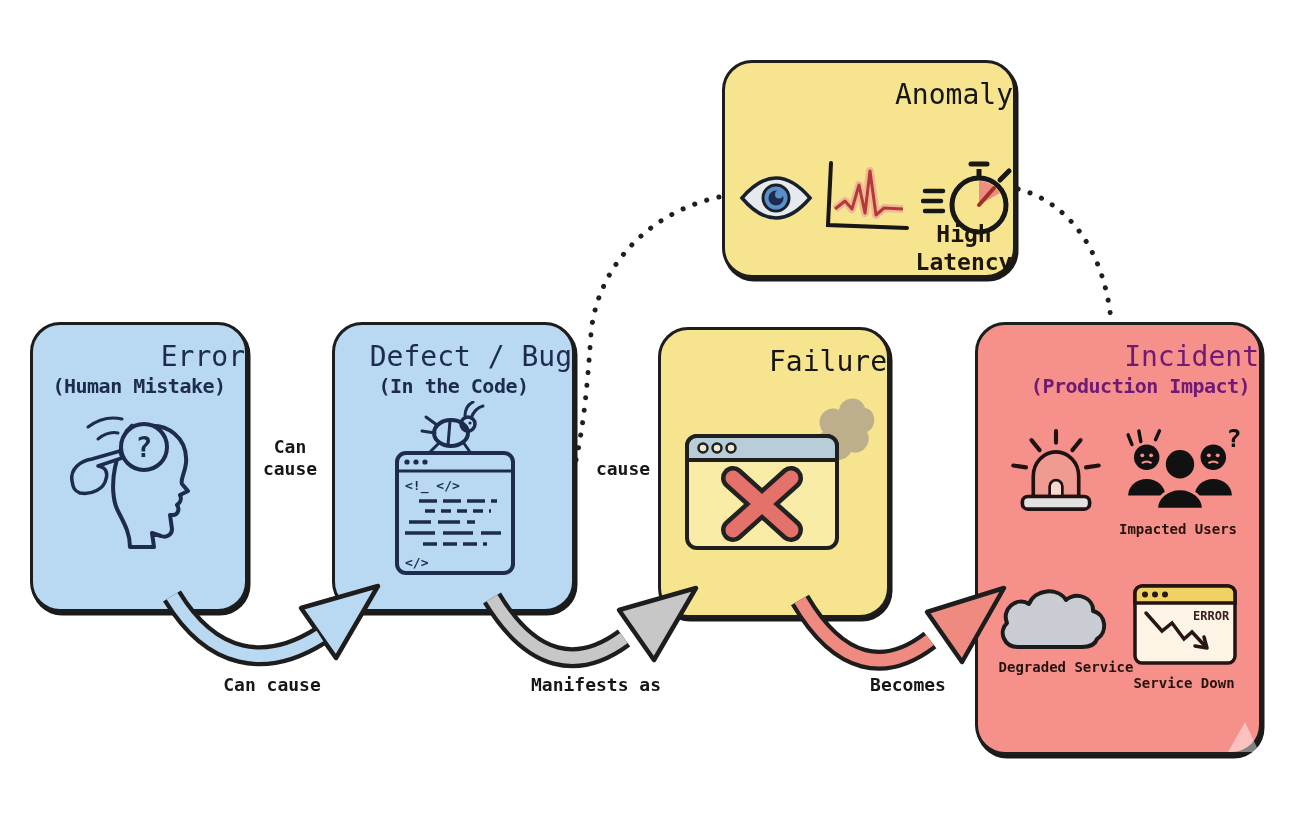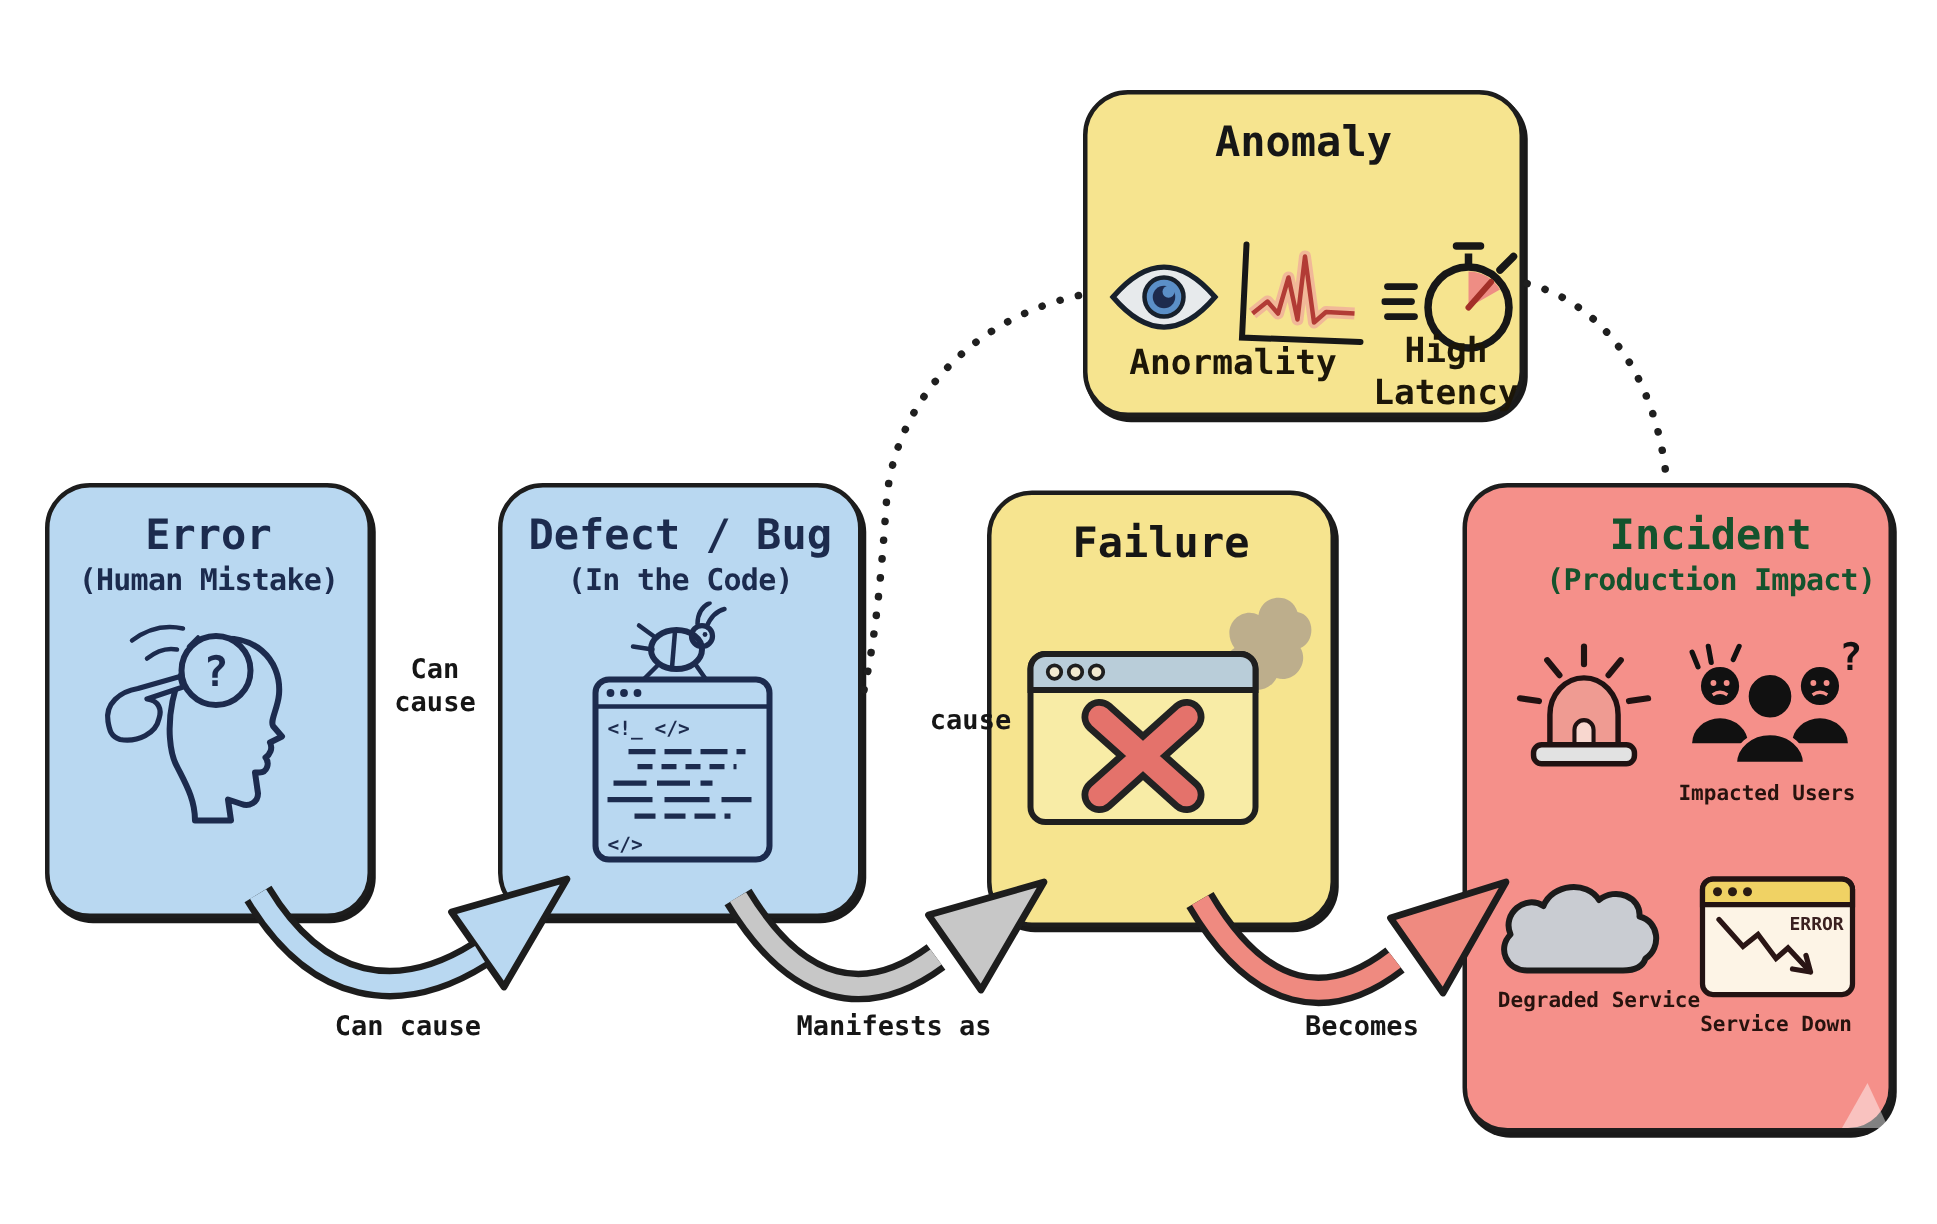--- a/index.html
+++ b/index.html
@@ -3,24 +3,24 @@
 <meta charset="utf-8">
 <style>
   html,body{margin:0;padding:0;background:#fff;}
   #canvas{position:relative;width:1291px;height:816px;background:#ffffff;overflow:hidden;
           font-family:"DejaVu Sans Mono",monospace;}
   .box{position:absolute;box-sizing:border-box;border:3.5px solid #1d1d1d;border-radius:30px;
        box-shadow:2px 3px 0 0.5px #1a1a1a;z-index:1;}
   .blue{background:#b9d8f1;}
   .yellow{background:#f6e48f;}
   .red{background:#f5908a;}
-  .box-title{margin-top:16px;text-align:center;font-weight:bold;font-size:28px;color:#161616;line-height:1.15;}
+  .box-title{margin-top:16px;text-align:right;font-weight:normal;font-size:28px;color:#161616;line-height:1.15;}
   .box-sub{text-align:center;font-weight:bold;font-size:20px;color:#161616;letter-spacing:-0.5px;line-height:1.3;}
   .navy .box-title,.navy .box-sub{color:#1c2b4e;}
-  .maroon .box-title,.maroon .box-sub{color:#14532d;padding-left:44px;}
+  .maroon .box-title,.maroon .box-sub{color:#701a75;padding-left:44px;}
   .icon-wrap{display:flex;justify-content:center;}
   .abs{position:absolute;}
   .icon-label{position:absolute;text-align:center;font-weight:bold;font-size:14px;color:#27130e;line-height:1.2;}
   .anomaly-label{color:#1c1608;font-size:23px;}
   .edge-label{position:absolute;text-align:center;font-weight:bold;font-size:18px;color:#161616;line-height:1.2;z-index:12;}
   #connectors{position:absolute;left:0;top:0;z-index:10;pointer-events:none;}
   svg{display:block;}
 </style>
 </head>
 <body>
@@ -44,21 +44,20 @@
       <line x1="4" y1="36" x2="22" y2="36" stroke="#171717" stroke-width="4.5" stroke-linecap="round"></line>
       <line x1="2" y1="46" x2="20" y2="46" stroke="#171717" stroke-width="4.5" stroke-linecap="round"></line>
       <line x1="4" y1="56" x2="22" y2="56" stroke="#171717" stroke-width="4.5" stroke-linecap="round"></line>
       <line x1="58" y1="14" x2="58" y2="23" stroke="#171717" stroke-width="5"></line>
       <line x1="50" y1="9" x2="66" y2="9" stroke="#171717" stroke-width="5" stroke-linecap="round"></line>
       <line x1="79" y1="25" x2="88" y2="16" stroke="#171717" stroke-width="5" stroke-linecap="round"></line>
       <circle cx="58" cy="50" r="27" fill="none" stroke="#171717" stroke-width="5"></circle>
       <path d="M 58 50 L 58 26 A 24 24 0 0 1 79 38 Z" fill="#ee8d84"></path>
       <line x1="58" y1="50" x2="73" y2="33" stroke="#a33028" stroke-width="4" stroke-linecap="round"></line>
     </svg>
-    <div class="icon-label anomaly-label" style="left:6px;top:166px;width:182px;">Anormality</div>
     <div class="icon-label anomaly-label" style="left:188px;top:158px;width:102px;">High Latency</div>
   </div>
 
   <div class="box blue navy" style="left:30px;top:322px;width:218px;height:290px;">
     <div class="box-title">Error</div>
     <div class="box-sub">(Human Mistake)</div>
     <div class="icon-wrap" style="margin-top:6px;">
       <svg width="150" height="150" viewBox="0 0 150 150">
         <path d="M 78 22 C 104 16 124 34 122 58 C 121 68 116 75 118 79 L 124 86 L 116 90 C 118 94 116 98 113 100 C 116 104 114 110 109 110 L 106 110 L 108 124 C 108 130 102 133 97 131 L 88 128 L 90 142 L 66 142 C 66 128 60 118 54 106 C 44 88 48 36 78 22 Z" fill="none" stroke="#1c2b4e" stroke-width="4" stroke-linejoin="round"></path>
         <circle cx="80" cy="42" r="23" fill="#b9d8f1" stroke="#1c2b4e" stroke-width="4"></circle>
@@ -176,21 +175,21 @@
         <circle cx="23" cy="11.5" r="3" fill="#2a1b12"></circle>
         <circle cx="33" cy="11.5" r="3" fill="#2a1b12"></circle>
       <text x="61" y="37" font-size="12" font-weight="bold" fill="#3a2020" font-family="DejaVu Sans Mono, monospace">ERROR</text>
       <path d="M 14 30 L 30 48 L 40 40 L 52 56 L 60 49 L 74 64" fill="none" stroke="#2a1515" stroke-width="3.5" stroke-linecap="round"></path>
       <path d="M 75 65 L 63 63 M 75 65 L 72 54" fill="none" stroke="#2a1515" stroke-width="3.5" stroke-linecap="round"></path>
     </svg>
     <div class="icon-label" style="left:148px;top:350px;width:116px;">Service Down</div>
   </div>
 
   <div class="edge-label" style="left:246px;top:436px;width:88px;">Can cause</div>
-  <div class="edge-label" style="left:578px;top:470px;width:90px;margin-left:24px;">cause</div>
+  <div class="edge-label" style="left:578px;top:458px;width:90px;">cause</div>
   <div class="edge-label" style="left:192px;top:674px;width:160px;">Can cause</div>
   <div class="edge-label" style="left:828px;top:674px;width:160px;">Becomes</div>
   <div class="edge-label" style="left:516px;top:674px;width:160px;">Manifests as</div>
 
   <svg id="connectors" width="1291" height="816" viewBox="0 0 1291 816">
 
     <path d="M 719 197 C 643 214 596 272 591 334 C 587 392 583 428 576 460" fill="none" stroke="#1f1f1f" stroke-width="5" stroke-linecap="round" stroke-dasharray="0.1 12.5"></path>
 
     <path d="M 1018 189 C 1068 202 1104 250 1111 320" fill="none" stroke="#1f1f1f" stroke-width="5" stroke-linecap="round" stroke-dasharray="0.1 12.5"></path>
 

